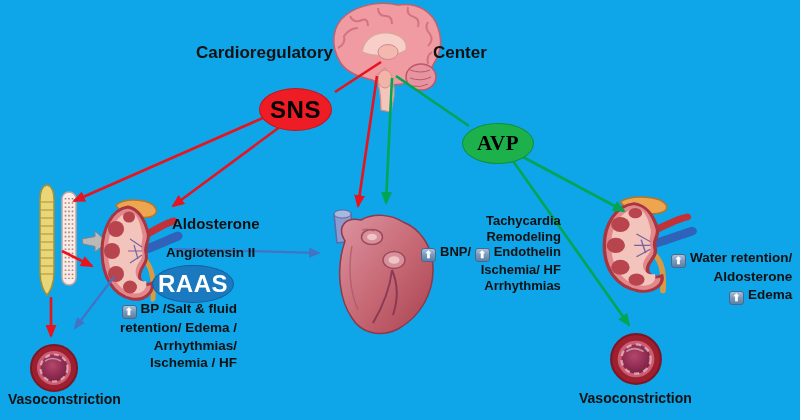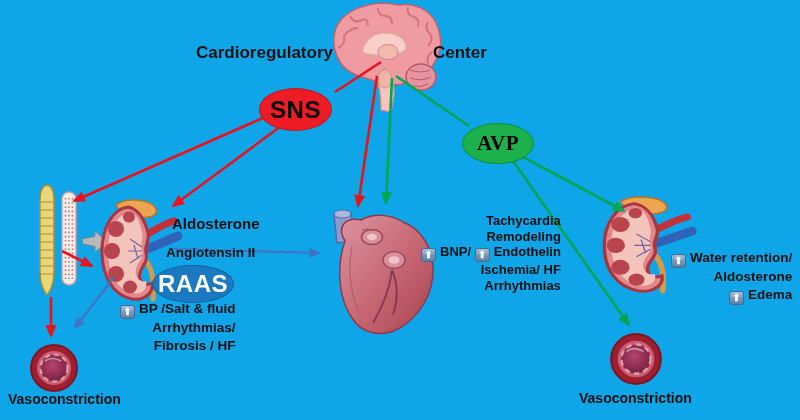--- a/index.html
+++ b/index.html
@@ -164,22 +164,23 @@
     </div>
   <div class="node" id="node-raas" style="background-color: rgb(27, 121, 192);">
       <span>RAAS</span>
     </div>
 
   <div class="txt" id="lbl-aldosterone">Aldosterone</div>
   <div class="txt" id="lbl-angiotensin">Angiotensin II</div>
 
   <div class="tblock" id="block-raas">
       <div class="tline"><span class="upicon">⬆</span>BP /Salt &amp; fluid</div>
+      <div class="tline">retention/ Edema /</div>
       <div class="tline">Arrhythmias/</div>
-      <div class="tline">Fibrosis / HF</div>
+      <div class="tline">Ischemia / HF</div>
     </div>
   <div class="tblock" id="block-heart">
       <div class="tline">Tachycardia</div>
       <div class="tline">Remodeling</div>
       <div class="tline"><span class="upicon">⬆</span>BNP/ <span class="upicon">⬆</span>Endothelin</div>
       <div class="tline">Ischemia/ HF</div>
       <div class="tline">Arrhythmias</div>
     </div>
   <div class="tblock" id="block-avp">
       <div class="tline"><span class="upicon">⬆</span>Water retention/</div>

